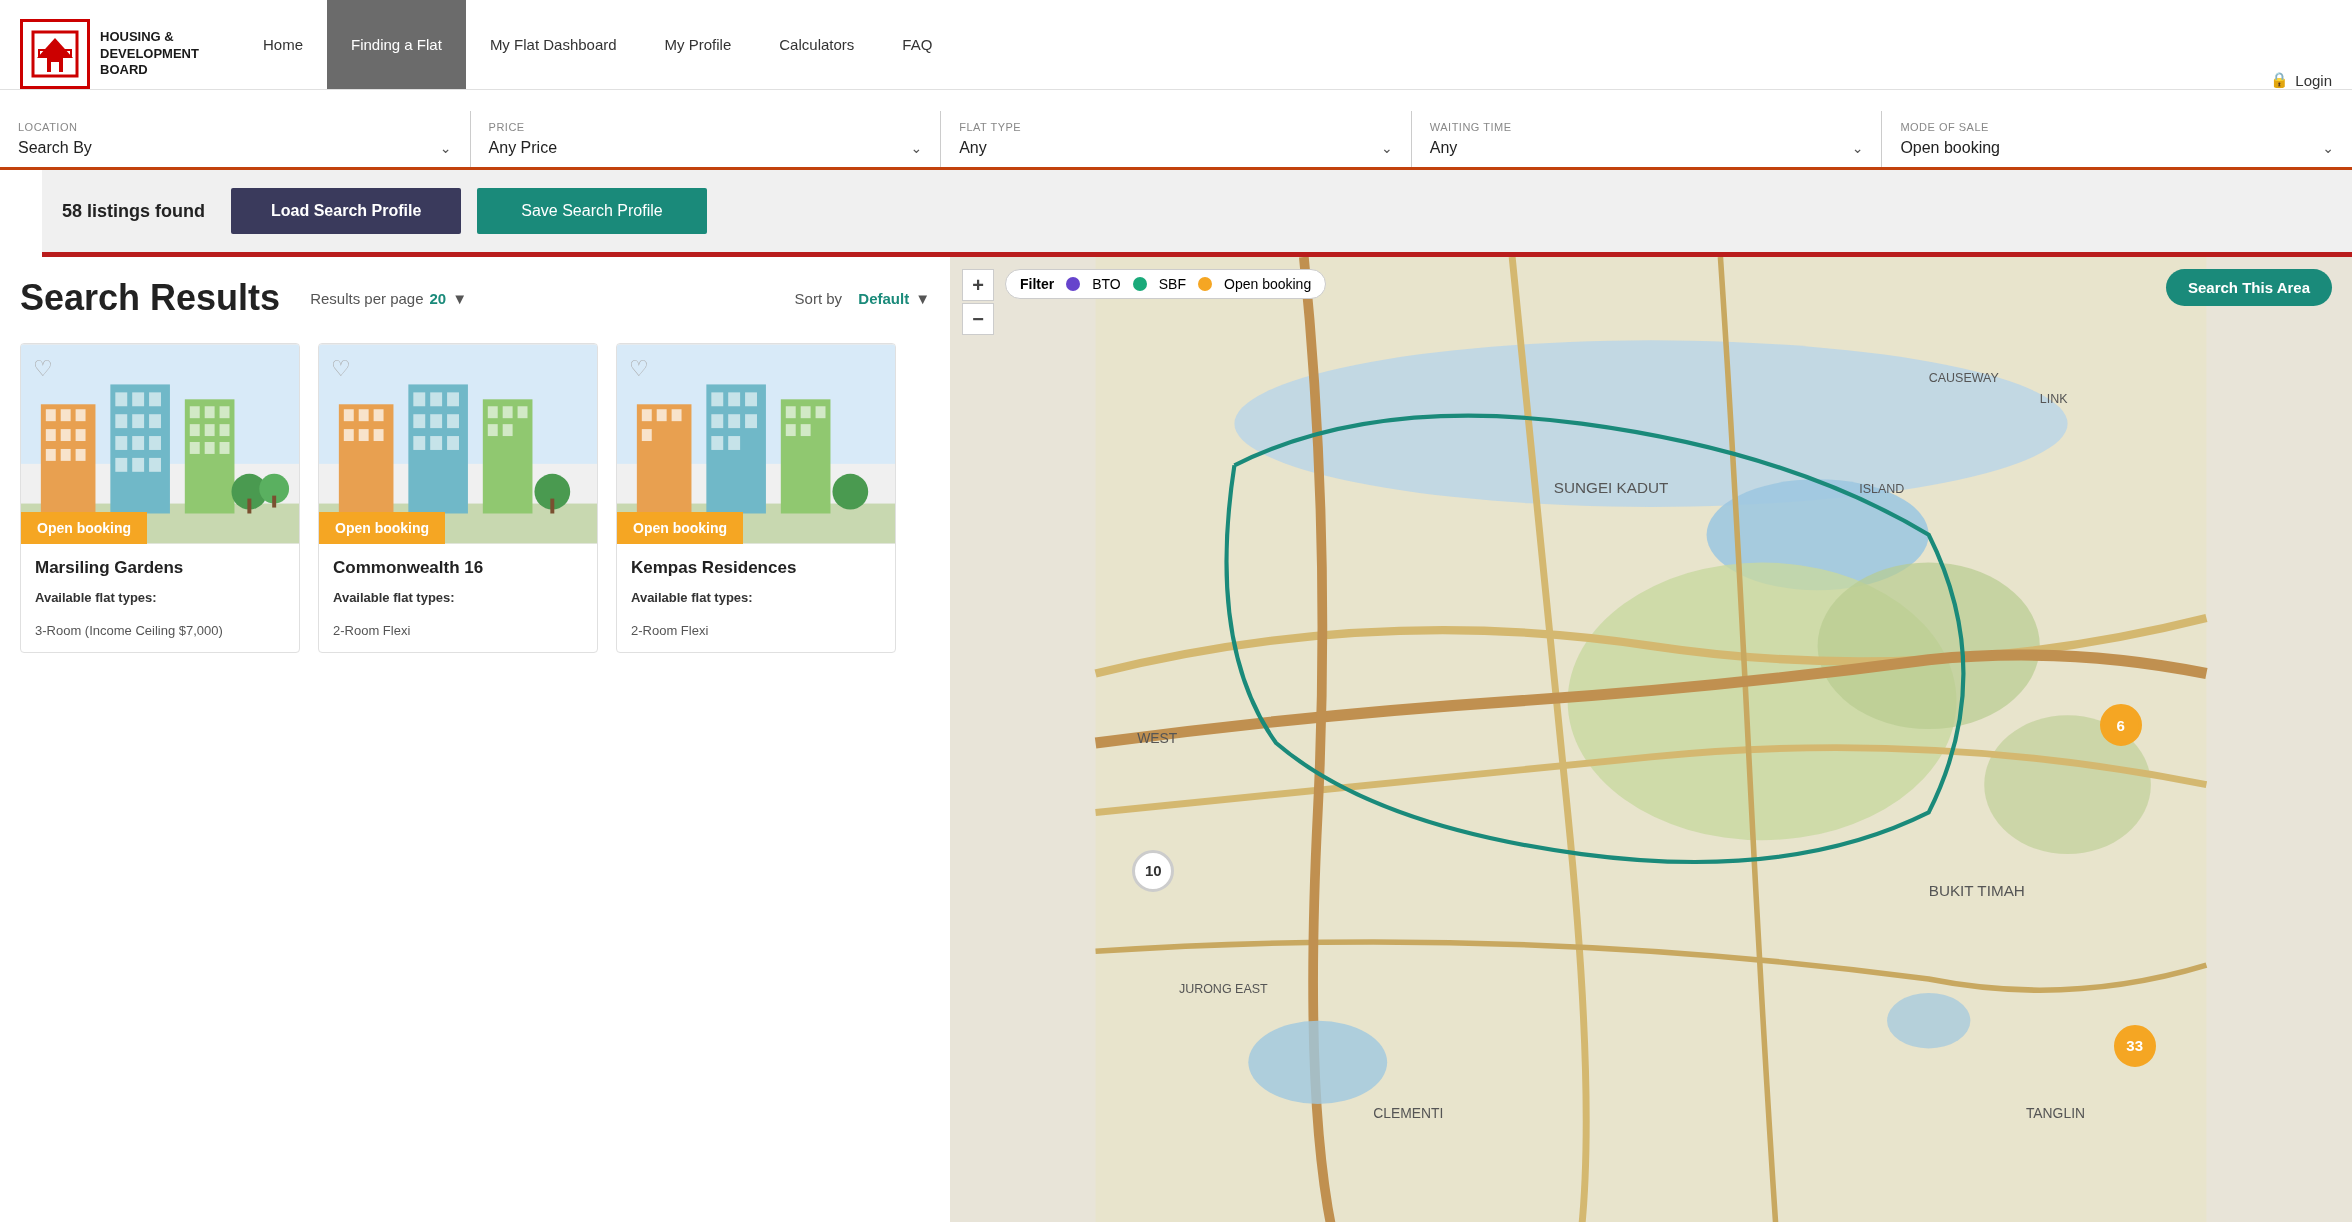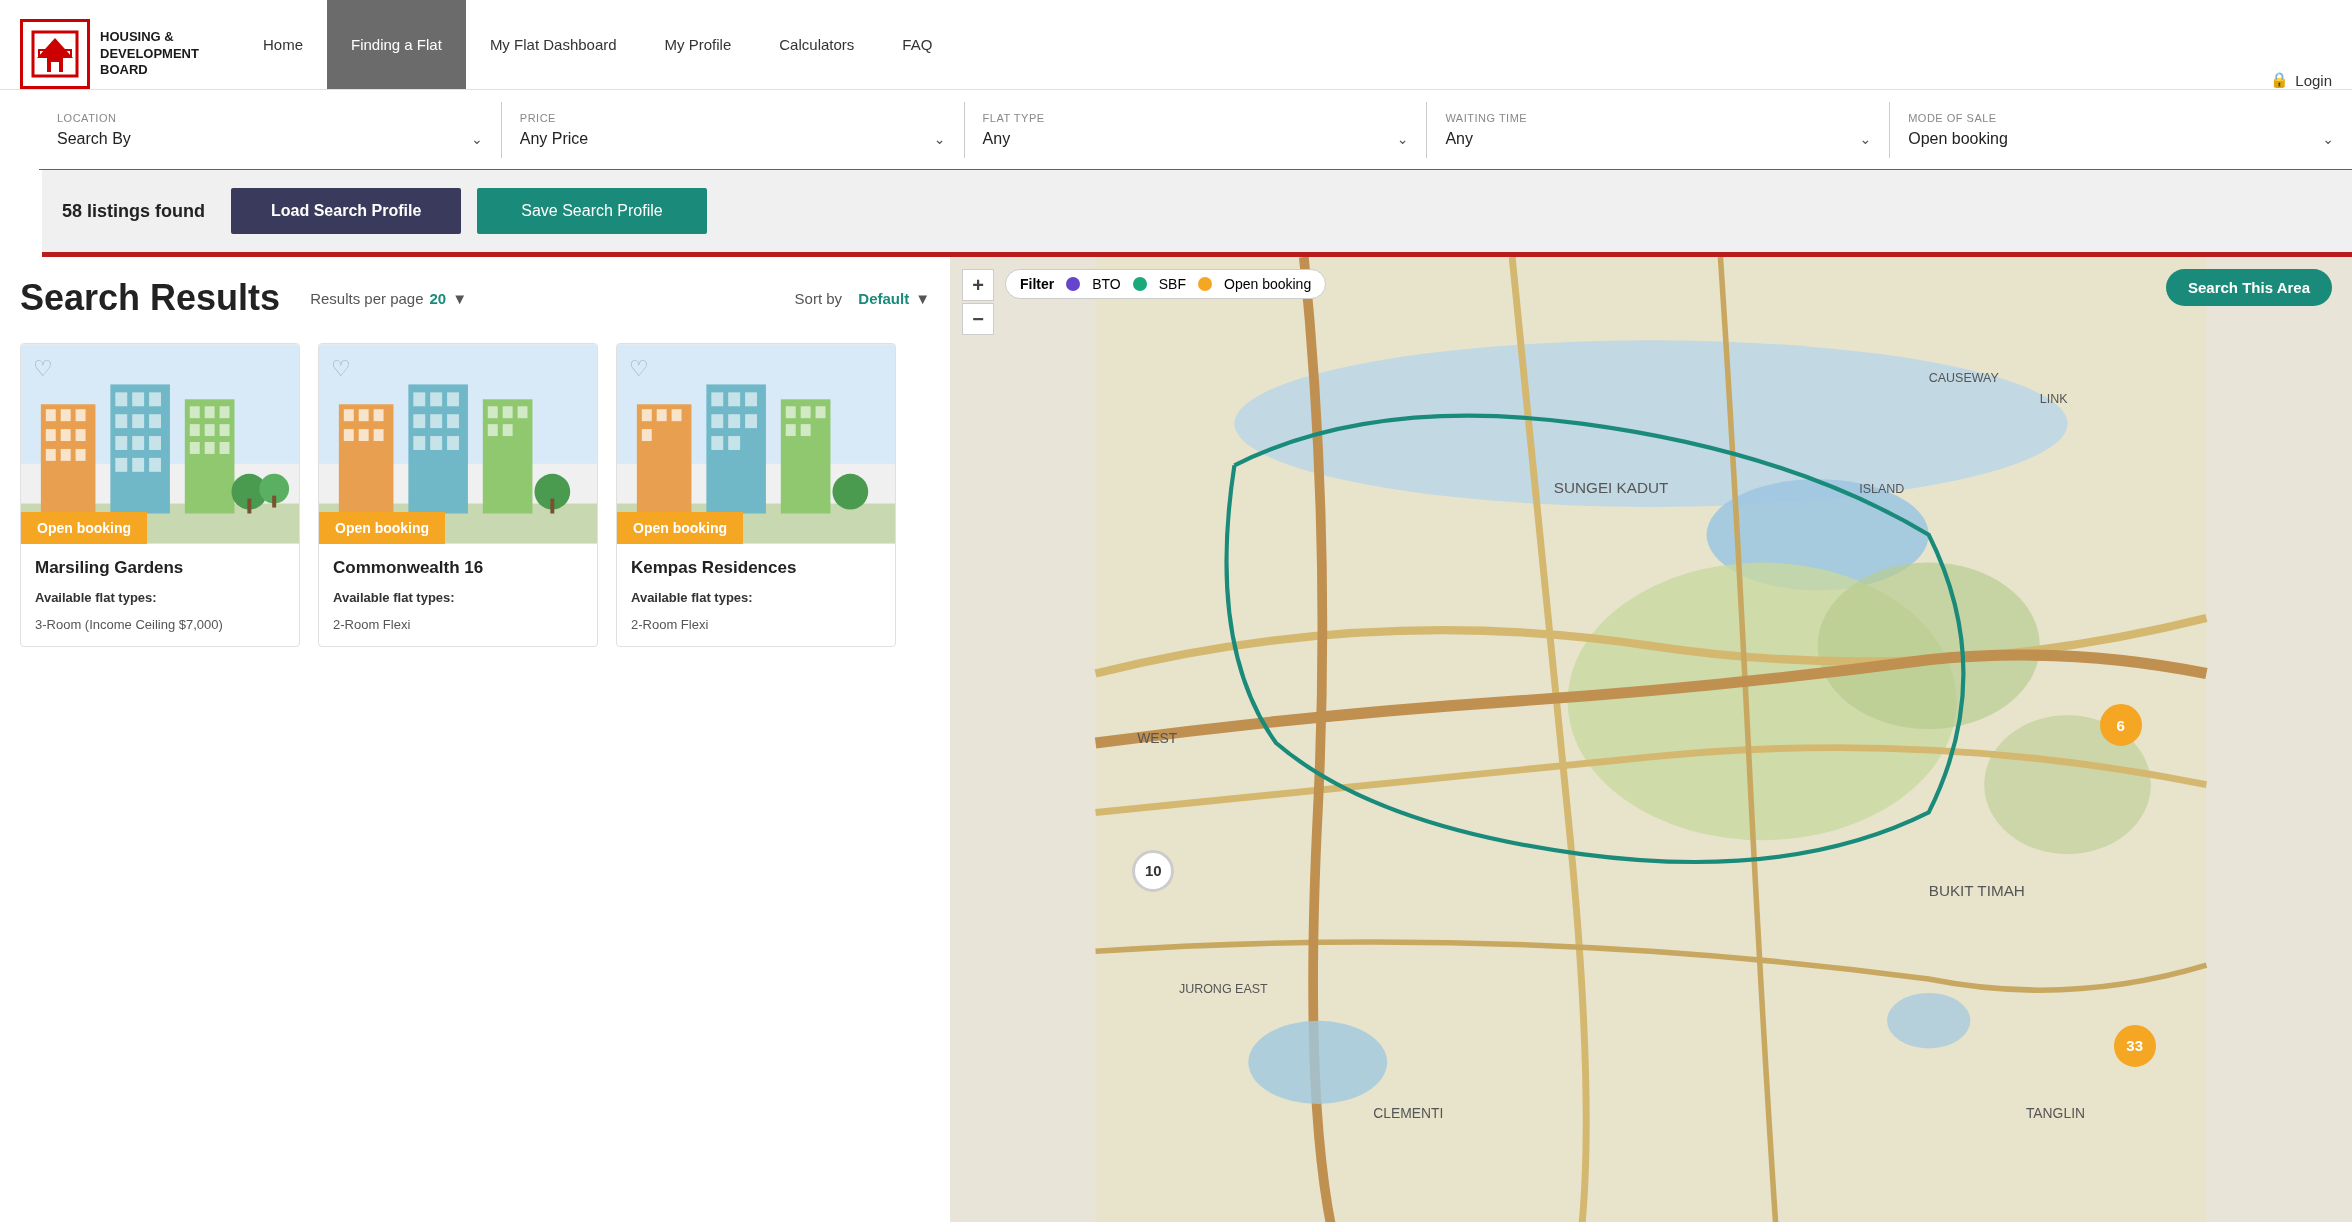--- a/index.html
+++ b/index.html
@@ -62,25 +62,24 @@
       align-items: center;
       gap: 6px;
       font-size: 15px;
       color: #333;
       cursor: pointer;
     }
 
     
     .filter-bar {
       display: flex;
-      align-items: center;
-      border-bottom: 1px solid #c2410c;
+      align-items: flex-end;
+      border-bottom: 3px solid #c2410c;
       background: #fff;
       height: 80px;
-      margin-left: 39px;
     }
     .filter-item {
       flex: 1;
       border-right: 1px solid #ccc;
       padding: 10px 18px;
       cursor: pointer;
       display: flex;
       flex-direction: column;
       justify-content: center;
     }
@@ -247,21 +246,21 @@
     .card-title {
       font-size: 17px;
       font-weight: bold;
       color: #222;
       margin-bottom: 12px;
     }
     .card-label {
       font-size: 13px;
       font-weight: bold;
       color: #333;
-      margin-bottom: 12px;
+      margin-bottom: 18px;
     }
     .card-value {
       font-size: 13px;
       color: #555;
     }
 
     
     .map-panel {
       flex: 1;
       position: relative;

